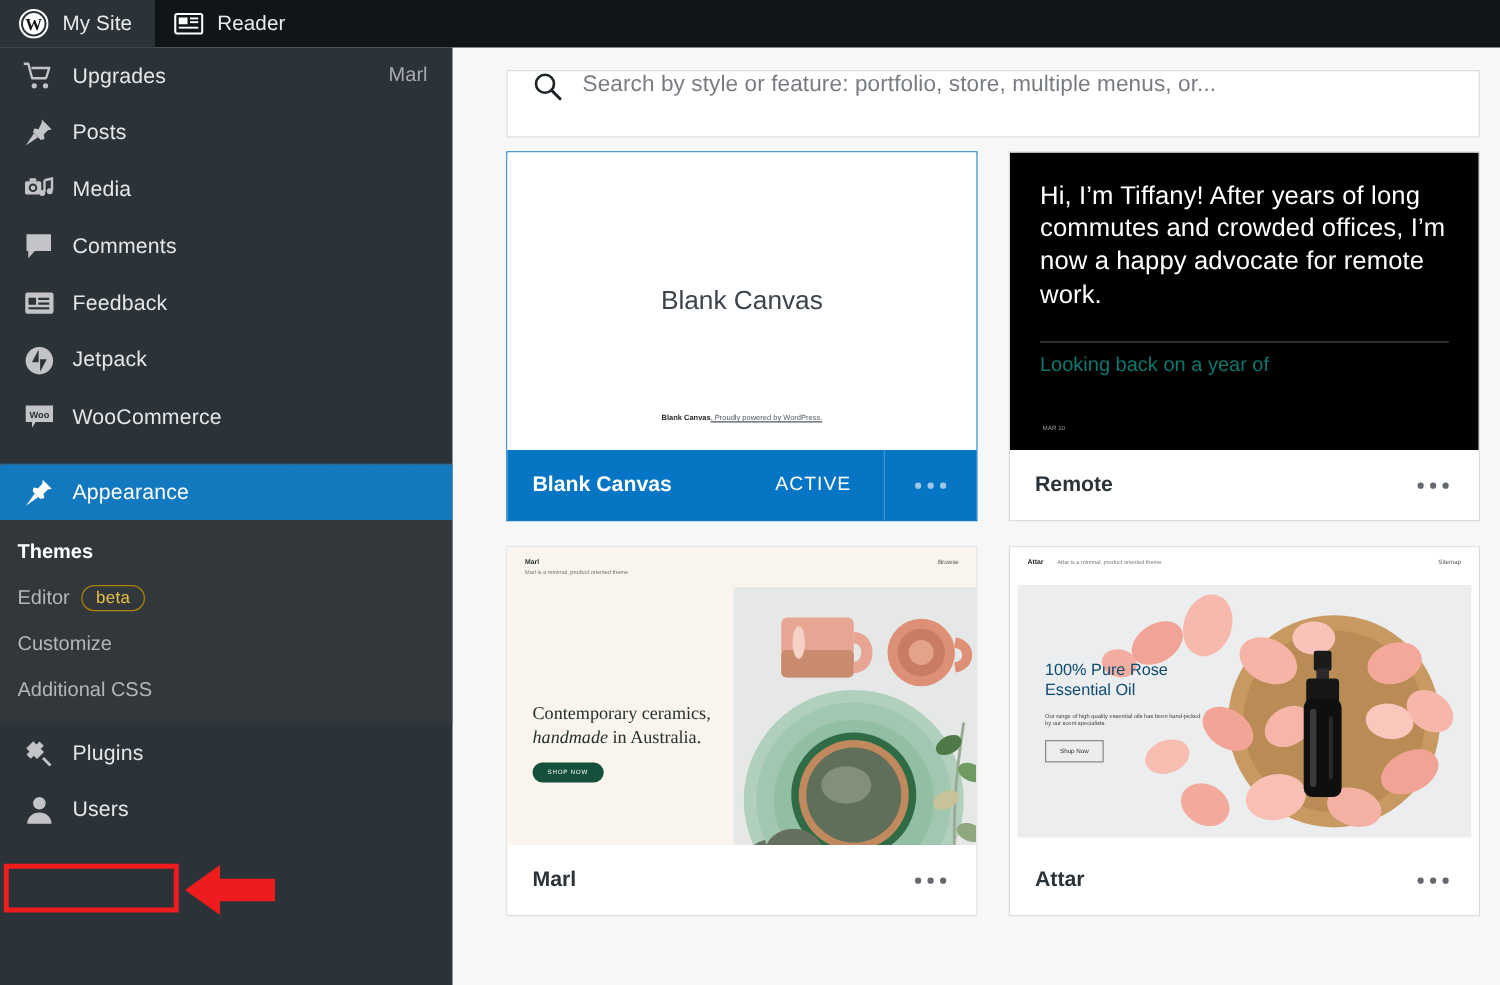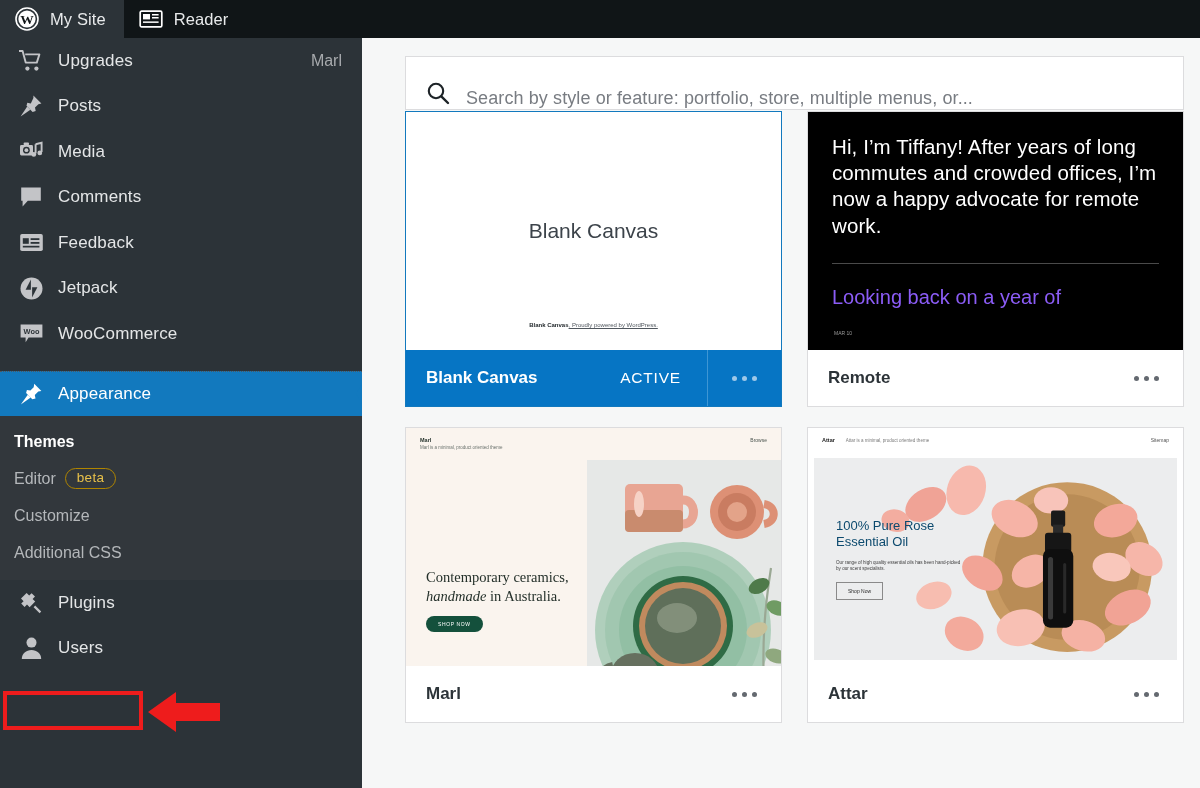--- a/index.html
+++ b/index.html
@@ -77,22 +77,22 @@
   }
   .anno-arrow { position: absolute; left: 148px; top: 650px; z-index: 60; pointer-events: none; }
 
   
   .main {
     flex: 1 1 auto; background: #f6f7f7; overflow: hidden;
     padding: 18px 16px 0 43px; position: relative;
   }
   .search-bar {
     height: 54px; background: #fff; border: 1px solid #dcdcde;
-    display: flex; align-items: flex-end; gap: 16px; padding: 0 20px;
-    margin-bottom: 1px;
+    display: flex; align-items: flex-start; gap: 16px; padding: 0 20px;
+    margin-bottom: 11px;
   }
   .search-bar svg { flex: 0 0 auto; }
   .search-ph { font-size: 18px; color: #787c82; letter-spacing: .1px; }
 
   .theme-grid { display: grid; grid-template-columns: 1fr 1fr; gap: 20px 25px; }
   .theme-card { background: #fff; border: 1px solid #dcdcde; display: flex; flex-direction: column; }
   .theme-card.active { border-color: #1279be; }
   .card-preview { height: 238px; overflow: hidden; position: relative; background: #fff; }
 
   .card-foot {
@@ -121,34 +121,34 @@
     position: absolute; bottom: 22px; left: 0; right: 0; text-align: center;
     font-size: 6px; color: #50575e; white-space: nowrap;
   }
   .bc-credit b { color: #1d2327; }
   .bc-credit u { color: #50575e; }
 
   
   .rm-wrap { width: 100%; height: 100%; background: #000; padding: 22px 24px 0; position: relative; }
   .rm-quote { color: #fff; font-size: 20.5px; line-height: 1.28; letter-spacing: .1px; }
   .rm-rule { border-top: 1px solid #4a4a4a; margin-top: 24px; }
-  .rm-sub { color: #8b5cf6; font-size: 20px; margin-top: 22px; white-space: nowrap; }
+  .rm-sub { color: #0f766e; font-size: 16px; margin-top: 10px; white-space: nowrap; }
   .rm-tag { color: #9a9a9a; font-size: 5px; position: absolute; left: 26px; bottom: 14px; }
 
   
   .ml-wrap { width: 100%; height: 100%; background: #faf4ee; position: relative; overflow: hidden; }
   .ml-bar { display: flex; justify-content: space-between; padding: 9px 14px 0; }
   .ml-brand { font-size: 5.5px; font-weight: bold; color: #1f2d27; }
   .ml-tagline { font-size: 4.5px; color: #6b736e; margin-top: 1.5px; }
   .ml-menu { font-size: 5px; color: #4b544e; }
   .ml-photo {
     position: absolute; right: 0; top: 32px; width: 194px; height: 258px;
     background: #e3e6e4; overflow: hidden;
   }
-  .ml-copy { position: absolute; left: 20px; top: 140px; width: 160px; }
+  .ml-copy { position: absolute; left: 20px; top: 124px; width: 160px; }
   .ml-h { font-family: "Liberation Serif", serif; font-size: 14.5px; color: #24302a; line-height: 1.28; }
   .ml-h i { font-family: "Liberation Serif", serif; }
   .ml-btn {
     display: inline-block; margin-top: 11px; background: #14503c; color: #fff;
     font-size: 5px; padding: 5px 12px; border-radius: 10px; letter-spacing: .6px;
   }
 
   
   .at-wrap { width: 100%; height: 100%; background: #fff; position: relative; overflow: hidden; }
   .at-bar { display: flex; justify-content: space-between; align-items: baseline; padding: 9px 14px 7px; }

